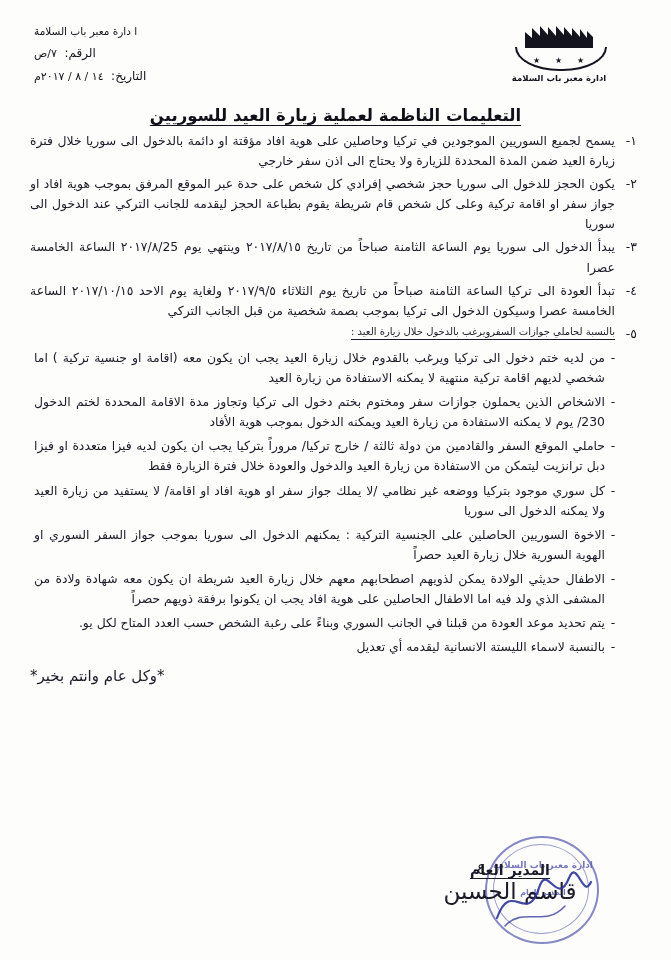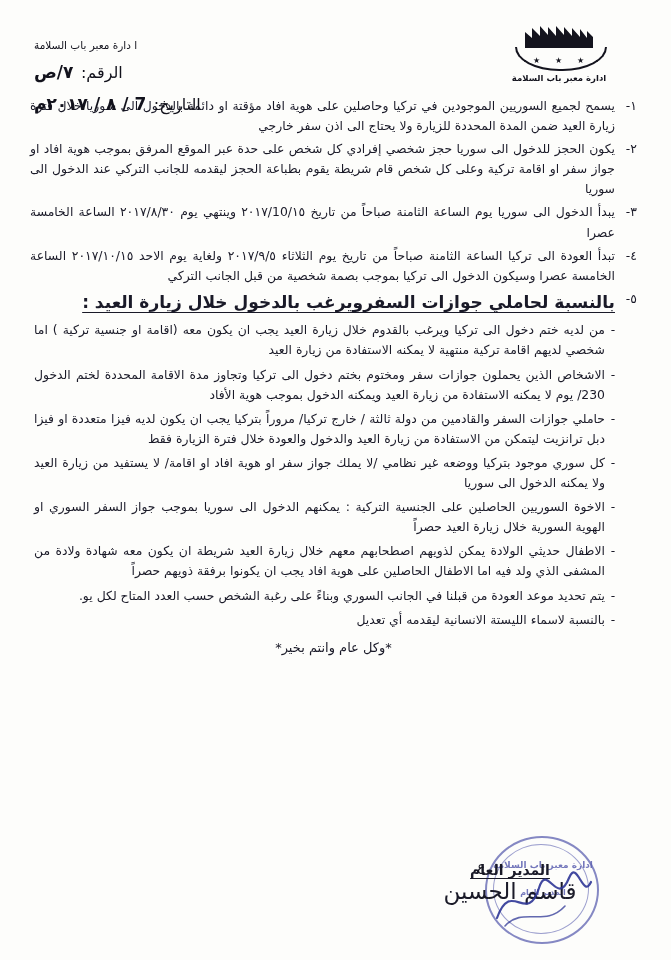--- a/index.html
+++ b/index.html
@@ -63,44 +63,43 @@
   .logo-text {
     font-size: 8.5px;
     font-weight: bold;
     margin-top: 1px;
     letter-spacing: 0;
     color: #14141e;
   }
 
   .header-right {
     position: absolute;
-    top: 36px;
+    top: 22px;
     left: 34px;
     text-align: left;
     font-size: 11px;
     line-height: 1.9;
     color: #12121c;
   }
   .header-right .line {
     white-space: nowrap;
   }
   .header-right .admin-line {
     font-size: 10.5px;
     letter-spacing: .2px;
   }
   .kv {
     display: inline-block;
   }
   .kv .k {
-    font-size: 16px;
+    font-size: 12px;
   }
   .kv .v {
-    font-size: 17px;
+    font-size: 11px;
     margin-right: 4px;
-    font-weight: bold;
   }
 
   
   .doc-title {
     text-align: center;
     font-size: 16.5px;
     font-weight: bold;
     margin: 10px 0 6px 0;
     text-decoration: underline;
     text-underline-offset: 4px;
@@ -123,22 +122,22 @@
     flex: 0 0 auto;
     width: 22px;
     font-size: 12.4px;
     font-weight: normal;
     padding-top: 0px;
   }
   .num-item .txt {
     flex: 1 1 auto;
   }
   .num-item.bold .txt {
-    font-weight: bold;
-    font-size: 17px;
+    font-weight: normal;
+    font-size: 10px;
     text-decoration: underline;
     text-underline-offset: 4px;
   }
 
   .sub-list {
     margin: 4px 16px 0 4px;
   }
   .dash-item {
     display: flex;
     align-items: flex-start;
@@ -148,22 +147,22 @@
     flex: 0 0 auto;
     width: 16px;
     text-align: center;
     padding-top: 0px;
   }
   .dash-item .txt {
     flex: 1 1 auto;
   }
 
   .greeting {
-    text-align: center;
-    font-size: 13px;
+    text-align: left;
+    font-size: 15px;
     margin: 7px 0 0 0;
     font-weight: normal;
   }
 
   
   .sign {
     position: absolute;
     right: 86px;
     bottom: 56px;
     text-align: center;
@@ -263,42 +262,43 @@
       <div class="line admin-line">ا دارة معبر باب السلامة</div>
       <div class="line">
         <span class="kv">
           <span class="k">الرقم:</span>
           <span class="v">٧/ص</span>
         </span>
       </div>
       <div class="line">
         <span class="kv">
           <span class="k">التاريخ:</span>
-          <span class="v">7 / ٨ / ٢٠١٧م</span>
+          <span class="v">١٤ / ٨ / ٢٠١٧م</span>
         </span>
       </div>
     </div>
   </div>
 
+  <div class="doc-title">التعليمات الناظمة لعملية زيارة العيد للسوريين</div>
 
   <div class="body">
 
     <div class="num-item">
       <div class="marker">١-</div>
       <div class="txt">يسمح لجميع السوريين الموجودين في تركيا وحاصلين على هوية افاد مؤقتة او دائمة بالدخول الى سوريا خلال فترة زيارة العيد ضمن المدة المحددة للزيارة ولا يحتاج الى اذن سفر خارجي</div>
     </div>
 
     <div class="num-item">
       <div class="marker">٢-</div>
       <div class="txt">يكون الحجز للدخول الى سوريا  حجز شخصي إفرادي كل شخص على حدة عبر الموقع المرفق بموجب هوية افاد او جواز سفر او اقامة تركية وعلى كل شخص قام شريطة يقوم بطباعة الحجز ليقدمه للجانب التركي عند الدخول الى سوريا</div>
     </div>
 
     <div class="num-item">
       <div class="marker">٣-</div>
-      <div class="txt">يبدأ الدخول الى سوريا يوم الساعة الثامنة صباحاً من تاريخ ٢٠١٧/10/١٥ وينتهي يوم ٢٠١٧/٨/٣٠ الساعة الخامسة عصرا</div>
+      <div class="txt">يبدأ الدخول الى سوريا يوم الساعة الثامنة صباحاً من تاريخ ٢٠١٧/٨/١٥ وينتهي يوم ٢٠١٧/٨/25 الساعة الخامسة عصرا</div>
     </div>
 
     <div class="num-item">
       <div class="marker">٤-</div>
       <div class="txt">تبدأ العودة الى تركيا الساعة الثامنة صباحاً من تاريخ يوم الثلاثاء ٢٠١٧/٩/٥ ولغاية يوم الاحد ٢٠١٧/١٠/١٥ الساعة الخامسة عصرا وسيكون الدخول الى تركيا بموجب بصمة شخصية من قبل الجانب التركي</div>
     </div>
 
     <div class="num-item bold">
       <div class="marker">٥-</div>
       <div class="txt">بالنسبة لحاملي جوازات السفرويرغب بالدخول خلال زيارة العيد  :</div>
@@ -311,21 +311,21 @@
         <div class="txt">من لديه ختم دخول الى تركيا ويرغب بالقدوم خلال زيارة العيد يجب ان يكون معه (اقامة او جنسية تركية ) اما شخصي لديهم اقامة تركية منتهية لا يمكنه الاستفادة من زيارة العيد</div>
       </div>
 
       <div class="dash-item">
         <div class="marker">-</div>
         <div class="txt">الاشخاص الذين يحملون جوازات سفر ومختوم بختم دخول الى تركيا وتجاوز مدة الاقامة المحددة لختم الدخول 230/ يوم لا يمكنه الاستفادة من زيارة العيد ويمكنه الدخول بموجب هوية الأفاد</div>
       </div>
 
       <div class="dash-item">
         <div class="marker">-</div>
-        <div class="txt">حاملي جوازات السفر والقادمين من دولة ثالثة / خارج تركيا/ مروراً بتركيا يجب ان يكون لديه فيزا متعددة او فيزا دبل ترانزيت ليتمكن من الاستفادة من زيارة العيد والدخول والعودة خلال فترة الزيارة فقط</div>
+        <div class="txt">حاملي الموقع السفر والقادمين من دولة ثالثة / خارج تركيا/ مروراً بتركيا يجب ان يكون لديه فيزا متعددة او فيزا دبل ترانزيت ليتمكن من الاستفادة من زيارة العيد والدخول والعودة خلال فترة الزيارة فقط</div>
       </div>
 
       <div class="dash-item">
         <div class="marker">-</div>
         <div class="txt">كل سوري موجود بتركيا ووضعه غير نظامي /لا يملك جواز سفر او هوية افاد او اقامة/ لا يستفيد من زيارة العيد ولا يمكنه الدخول الى سوريا</div>
       </div>
 
       <div class="dash-item">
         <div class="marker">-</div>
         <div class="txt">الاخوة السوريين الحاصلين على الجنسية التركية : يمكنهم الدخول الى سوريا بموجب جواز السفر السوري او الهوية السورية خلال زيارة العيد حصراً</div>

